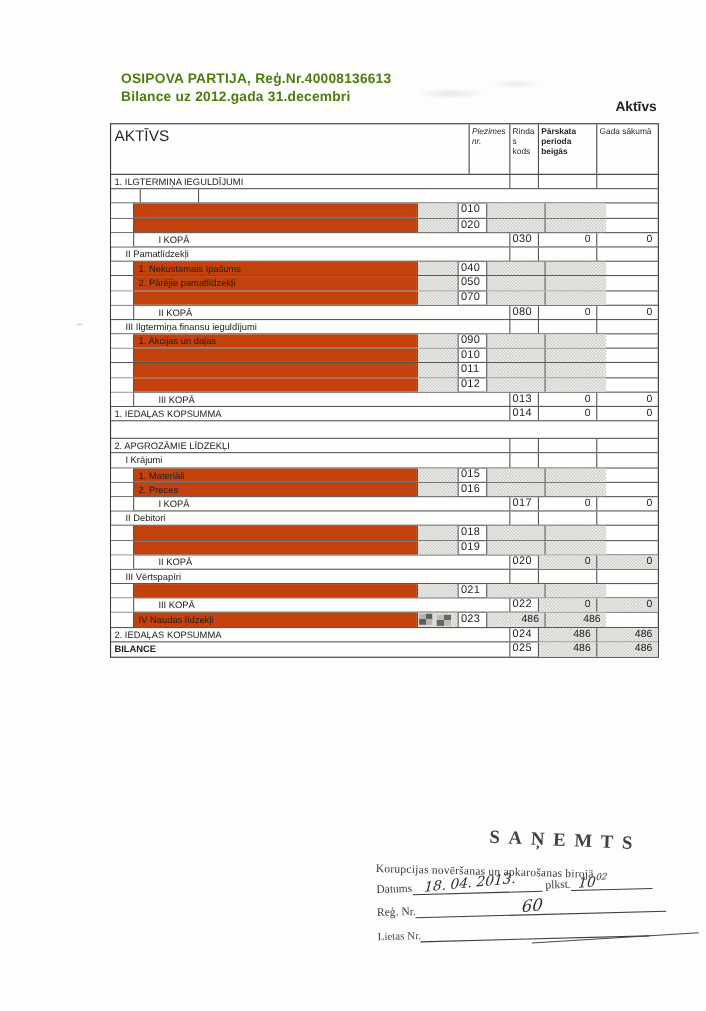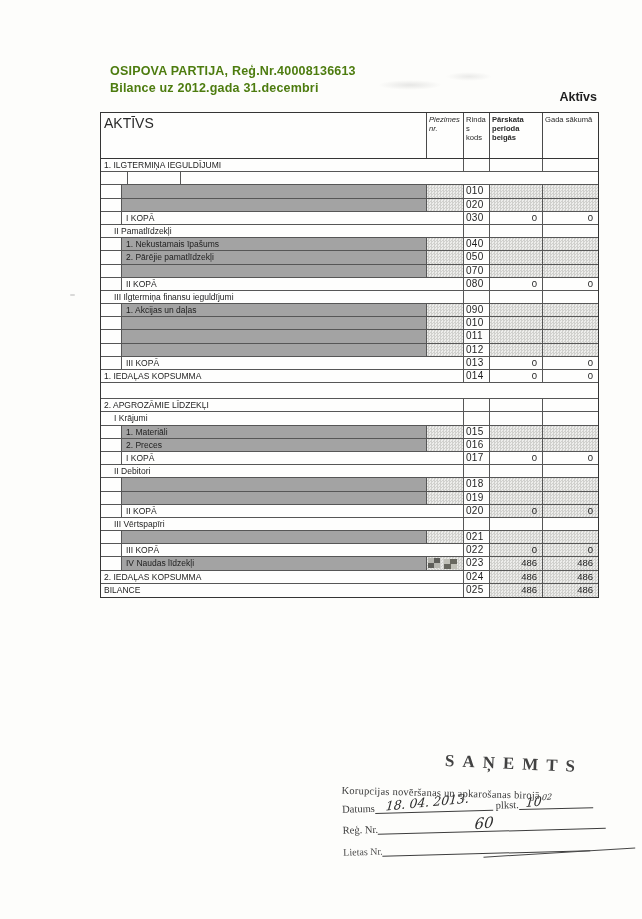--- a/index.html
+++ b/index.html
@@ -24,29 +24,29 @@
   .th.val  { width:53px;font-weight:bold; }
   .th.val2 { width:56px; }
 
   .row { display:flex; height:13.2px; border-bottom:1px solid #565656; }
   .row:last-child { border-bottom:none; }
   .row.gap { height:16px; }
   .c { border-left:1px solid #565656; font-size:8.5px; line-height:12.5px; white-space:nowrap; overflow:hidden; color:#1d1d1d; }
   .c:first-child { border-left:none; }
   .c.full { width:495px; border-left:none; }
   .c.gutter { width:20px; background:#fefefd; }
-  .c.desc { width:305px; padding-left:4px; position:relative; background:#a3a3a3; }
-  .c.desckopa { width:342px; padding-left:4px; }
+  .c.desc { width:258px; padding-left:4px; position:relative; background:#c2410c; }
+  .c.desckopa { width:342px; padding-left:22px; }
   .c.descwide { width:362px; padding-left:3px; }
   .c.descwide.indent { padding-left:13px; }
   .c.piez { width:37px; }
   .c.kods { width:26px; font-size:10px; padding-left:2px; letter-spacing:.3px; }
   .c.val { width:53px; text-align:right; padding-right:5px; font-size:9.5px; }
   .c.val + .c.val { width:56px; }
-  .c.bold { font-weight:normal; }
+  .c.bold { font-weight:bold; }
   .label2 { position:absolute; left:215px; top:12px; }
 
   .shade {
     background-color:#ededeb;
     background-image:repeating-conic-gradient(#d0d0cd 0% 25%, rgba(0,0,0,0) 0% 50%);
     background-size:3px 3px;
   }
   .scribble {
     background-color:#e9e9e6;
     background-image:

